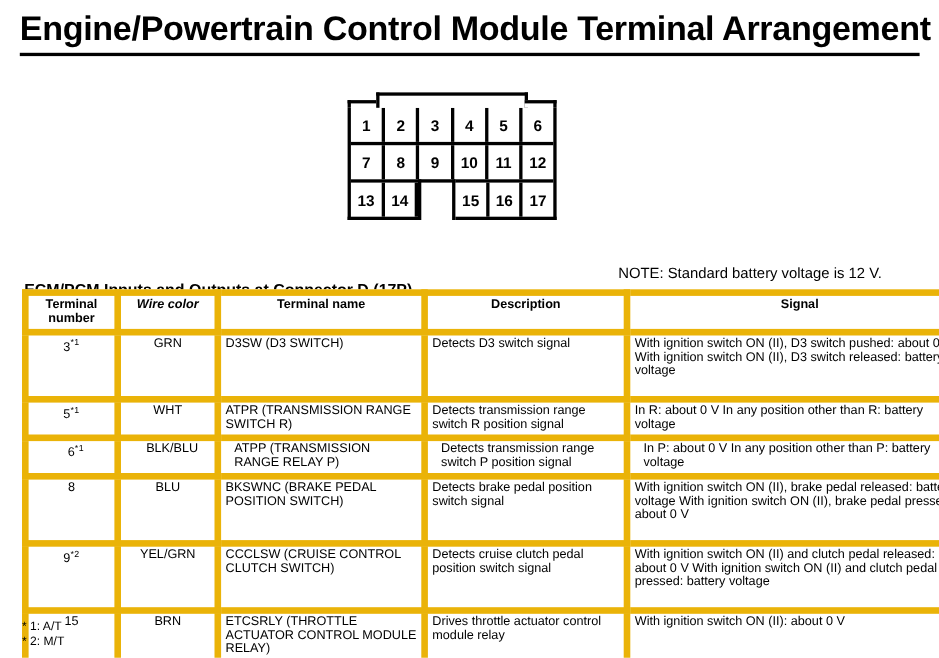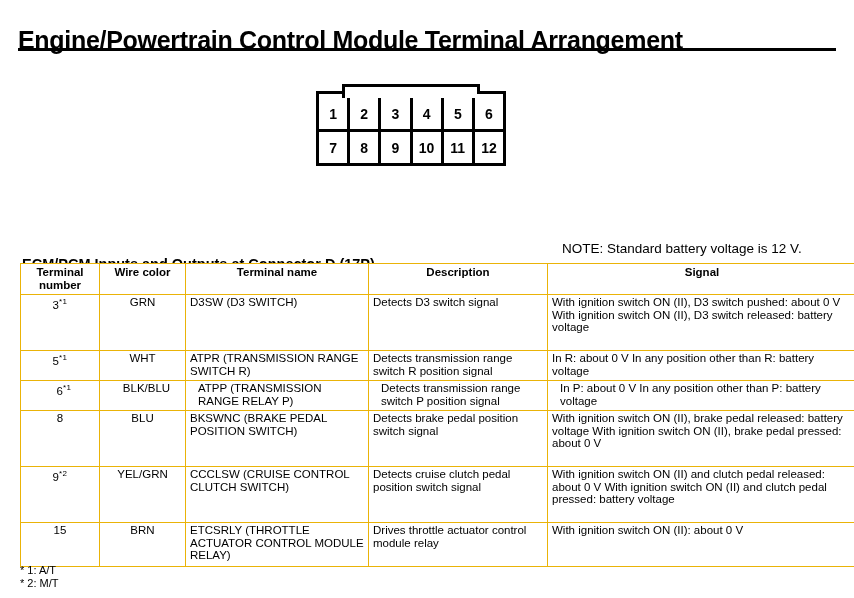--- a/index.html
+++ b/index.html
@@ -14,25 +14,24 @@
     font-family: "Liberation Sans", sans-serif;
     color: #000000;
     overflow: hidden;
   }
 
   
   .page-title {
     position: absolute;
     left: 18px;
     top: 8px;
-    font-size: 25px;
+    font-size: 31px;
     font-weight: bold;
     letter-spacing: -0.3px;
     white-space: nowrap;
-    margin-top: 18px;
   }
   .title-rule {
     position: absolute;
     left: 18px;
     top: 48px;
     width: 818px;
     height: 3px;
     background: #000;
   }
 
@@ -155,21 +154,21 @@
     position: absolute;
     left: 20px;
     top: 263px;
     width: 791px;
     border-collapse: collapse;
     table-layout: fixed;
     background: #fff;
   }
   .term-table th,
   .term-table td {
-    border: 1px solid #eab308;
+    border: 6px solid #eab308;
     vertical-align: top;
     padding: 1px 4px 2px 4px;
     font-size: 11.5px;
     line-height: 12.6px;
   }
   .term-table thead th {
     text-align: center;
     font-weight: bold;
     font-size: 11.5px;
     line-height: 12.6px;
@@ -235,33 +234,41 @@
       <div class="conn-cell">6</div>
     </div>
     <div class="conn-row row-2">
       <div class="conn-cell">7</div>
       <div class="conn-cell">8</div>
       <div class="conn-cell">9</div>
       <div class="conn-cell">10</div>
       <div class="conn-cell">11</div>
       <div class="conn-cell">12</div>
     </div>
+    <div class="conn-row row-3">
+      <div class="conn-cell">13</div>
+      <div class="conn-cell">14</div>
+      <div class="conn-cell notch"></div>
+      <div class="conn-cell">15</div>
+      <div class="conn-cell">16</div>
+      <div class="conn-cell">17</div>
+    </div>
   </div>
 
 </div>
 
 <div class="section-heading">ECM/PCM Inputs and Outputs at Connector D  (17P)</div>
 <div class="section-note">NOTE: Standard battery voltage is 12 V.</div>
 
 <table class="term-table">
   <thead>
     <tr>
       <th class="th-terminal" style="white-space: pre-line;">Terminal
 number</th>
-      <th class="th-wire" style="white-space: pre-line;">Wire color</th>
+      <th class="th-wire" style="white-space: pre-line; font-style: italic;">Wire color</th>
       <th class="th-name" style="white-space: pre-line;">Terminal name</th>
       <th class="th-desc" style="white-space: pre-line;">Description</th>
       <th class="th-signal" style="white-space: pre-line;">Signal</th>
     </tr>
   </thead>
   <tbody id="table-body">
       <tr class="r0">
         <td class="c-terminal"><span>3</span><span class="sup">*1</span></td>
         <td class="c-wire">
           <div class="cell-lines">GRN</div>

